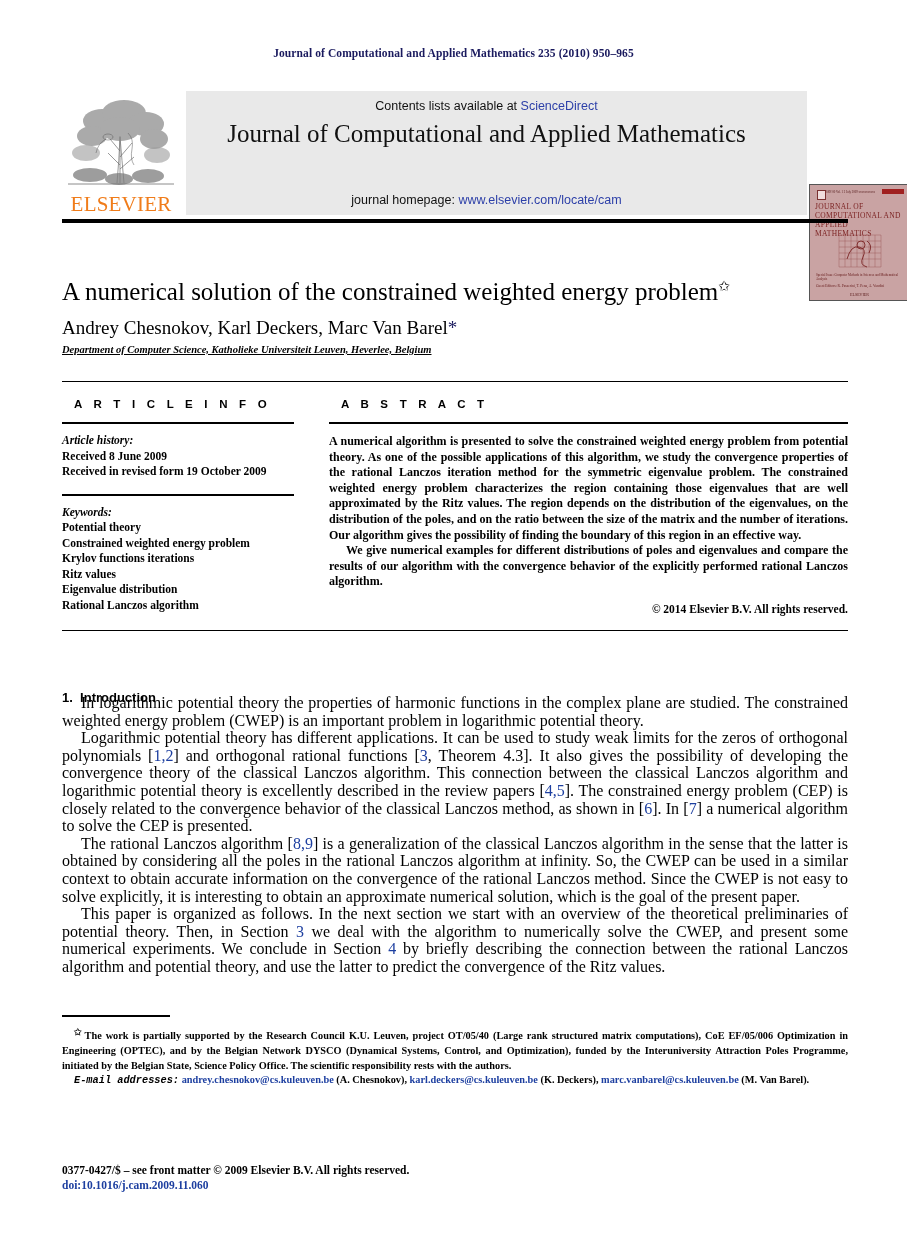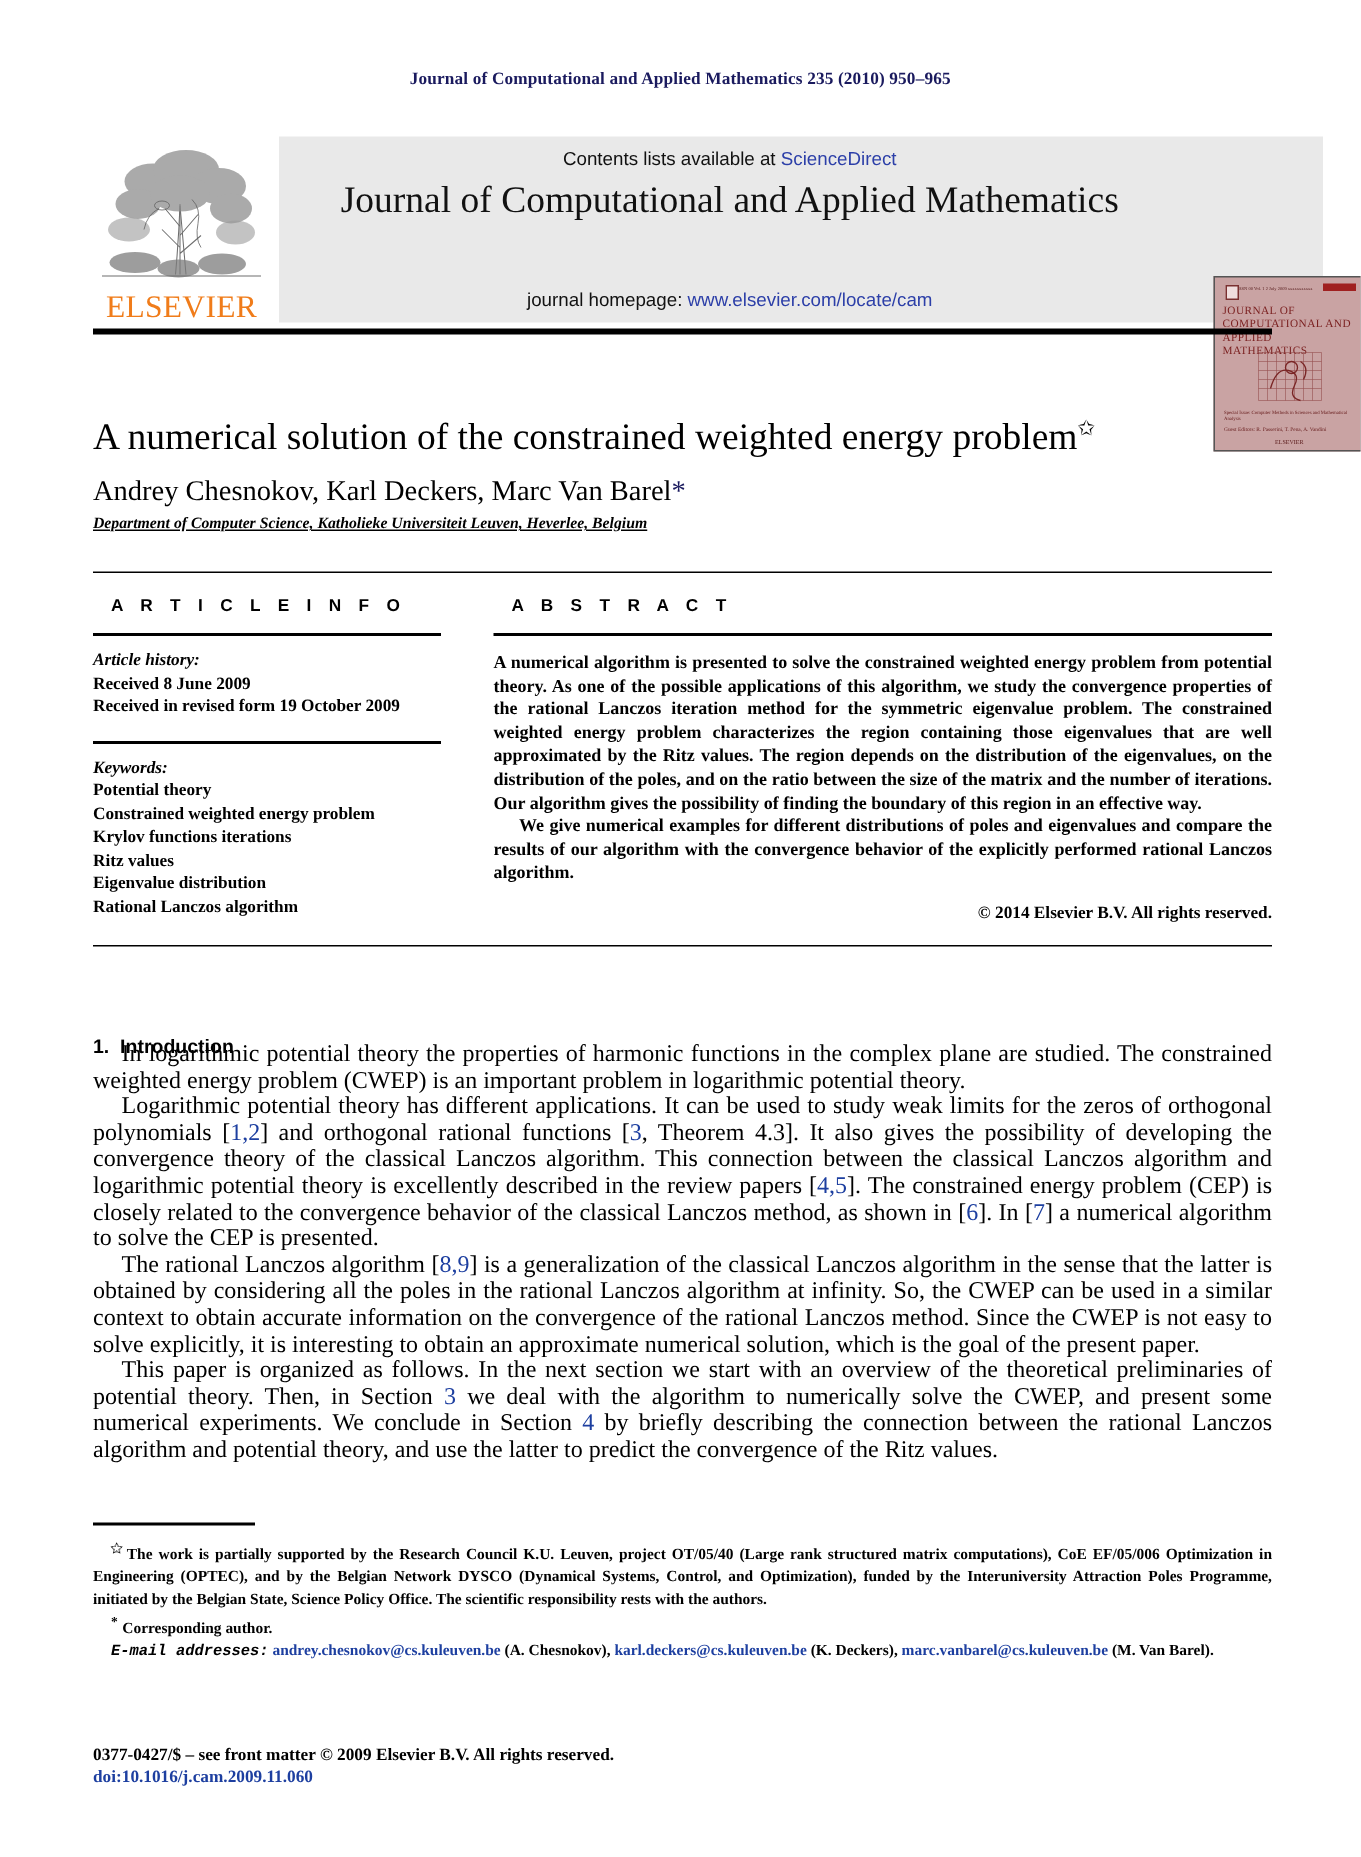--- a/index.html
+++ b/index.html
@@ -58,21 +58,21 @@
     font-family: "Liberation Serif", serif;
     font-size: 21px;
     letter-spacing: 0.2px;
     color: #F07C1A;
     line-height: 1;
   }
 
   .contents-box {
     position: absolute;
     left: 124px; top: 3px;
-    width: 696px;
+    width: 621px;
     height: 124px;
     background: #e9e9e9;
     border: 0;
   }
   .contents-line {
     position: absolute;
     left: 0; top: 8px;
     width: 601px;
     text-align: center;
     font-family: "Liberation Sans", sans-serif;
@@ -477,20 +477,19 @@
   <div class="body-text">
     <p>In logarithmic potential theory the properties of harmonic functions in the complex plane are studied. The constrained weighted energy problem (CWEP) is an important problem in logarithmic potential theory.</p>
     <p><span>Logarithmic potential theory has different applications. It can be used to study weak limits for the zeros of orthogonal polynomials [</span><span class="cite">1,2</span><span>] and orthogonal rational functions [</span><span class="cite">3</span><span>, Theorem 4.3]. It also gives the possibility of developing the convergence theory of the classical Lanczos algorithm. This connection between the classical Lanczos algorithm and logarithmic potential theory is excellently described in the review papers [</span><span class="cite">4,5</span><span>]. The constrained energy problem (CEP) is closely related to the convergence behavior of the classical Lanczos method, as shown in [</span><span class="cite">6</span><span>]. In [</span><span class="cite">7</span><span>] a numerical algorithm to solve the CEP is presented.</span></p>
     <p><span>The rational Lanczos algorithm [</span><span class="cite">8,9</span><span>] is a generalization of the classical Lanczos algorithm in the sense that the latter is obtained by considering all the poles in the rational Lanczos algorithm at infinity. So, the CWEP can be used in a similar context to obtain accurate information on the convergence of the rational Lanczos method. Since the CWEP is not easy to solve explicitly, it is interesting to obtain an approximate numerical solution, which is the goal of the present paper.</span></p>
     <p><span>This paper is organized as follows. In the next section we start with an overview of the theoretical preliminaries of potential theory. Then, in Section </span><span class="cite">3</span><span> we deal with the algorithm to numerically solve the CWEP, and present some numerical experiments. We conclude in Section </span><span class="cite">4</span><span> by briefly describing the connection between the rational Lanczos algorithm and potential theory, and use the latter to predict the convergence of the Ritz values.</span></p>
   </div>
 
   <div class="foot-rule"></div>
   <div class="footnotes">
     <p class="fn-indent"><span class="fn-sym">✩</span><span>The work is partially supported by the Research Council K.U. Leuven, project OT/05/40 (Large rank structured matrix computations), CoE EF/05/006 Optimization in Engineering (OPTEC), and by the Belgian Network DYSCO (Dynamical Systems, Control, and Optimization), funded by the Interuniversity Attraction Poles Programme, initiated by the Belgian State, Science Policy Office. The scientific responsibility rests with the authors.</span></p>
-    <p class="fn-indent"><span class="fn-sym">*</span><span>Corresponding author.</span></p>
     <p class="fn-indent"><span class="fn-em">E-mail addresses:</span> <span class="fn-link">andrey.chesnokov@cs.kuleuven.be</span> <span>(A. Chesnokov)</span>, <span class="fn-link">karl.deckers@cs.kuleuven.be</span> <span>(K. Deckers)</span>, <span class="fn-link">marc.vanbarel@cs.kuleuven.be</span> <span>(M. Van Barel)</span>.</p>
   </div>
 
   <div class="issn">0377-0427/$ – see front matter © 2009 Elsevier B.V. All rights reserved.</div>
   <div class="doi">doi:10.1016/j.cam.2009.11.060</div>
 
 </div>
 
 </body></html>

